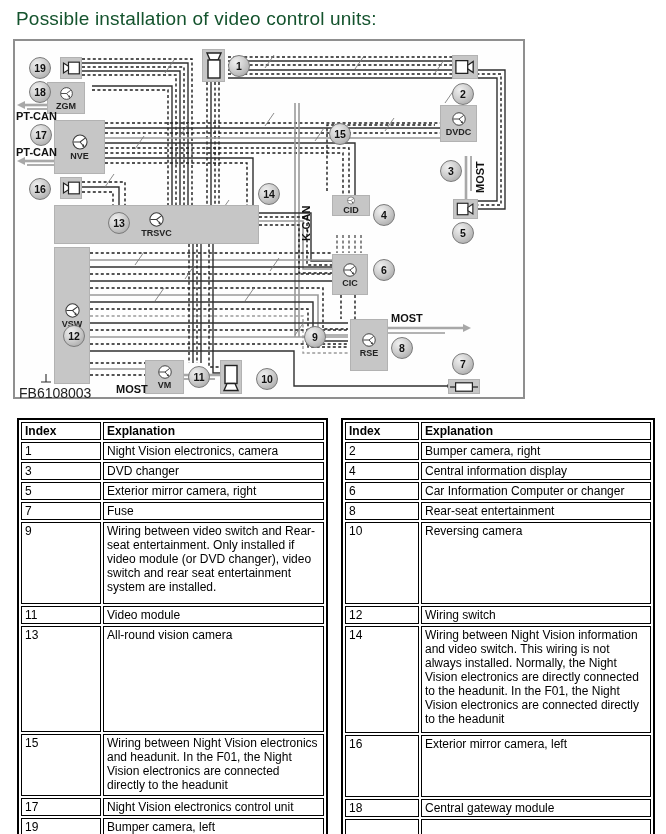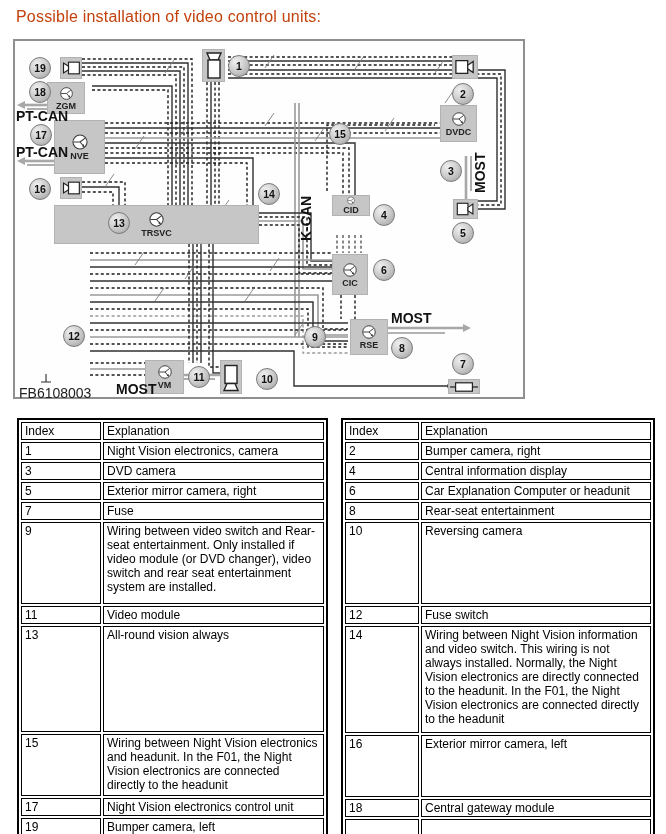--- a/index.html
+++ b/index.html
@@ -1,39 +1,39 @@
 <!DOCTYPE html>
 <html><head>
 <meta charset="utf-8">
 <style>
   html,body{margin:0;padding:0;background:#fff;}
   .page{position:relative;width:666px;height:834px;background:#fff;font-family:"Liberation Sans",sans-serif;overflow:hidden;}
-  .title{position:absolute;left:16px;top:8px;font-size:16px;color:#c2410c;letter-spacing:.2px;}
+  .title{position:absolute;left:16px;top:8px;font-size:19px;color:#14532d;letter-spacing:.2px;}
   
   .diagram{position:absolute;left:13px;top:39px;width:508px;height:356px;border:2px solid #8f8f8f;background:#fefefe;}
   .wires{position:absolute;left:0;top:0;width:508px;height:356px;}
   .k{stroke:#303030;stroke-width:1.4;fill:none}
   .kd{stroke:#1c1c1c;stroke-width:1.4;fill:none;stroke-dasharray:3 2.4}
   .g{stroke:#9a9a9a;stroke-width:1.6;fill:none}
   .gd{stroke:#9a9a9a;stroke-width:1.4;fill:none;stroke-dasharray:3 2.4}
   .bus{stroke:#a8a8a8;stroke-width:2.6;fill:none}
   .tick{stroke:#7d7d7d;stroke-width:.9}
   .thin{stroke:#2a2a2a;stroke-width:1.1;fill:none}
   .module{position:absolute;background:#c6c6c6;border:1px solid #b2b2b2;display:flex;flex-direction:column;align-items:center;justify-content:center;gap:1px;box-sizing:border-box;}
   .module span{font-size:9px;font-weight:bold;color:#222;line-height:9px;}
   .callout{position:absolute;width:22px;height:22px;border-radius:50%;background:radial-gradient(circle at 35% 30%,#f0f0f0 0%,#cfcfcf 45%,#9d9d9d 100%);border:1.5px solid #7a7a7a;box-sizing:border-box;display:flex;align-items:center;justify-content:center;font-size:10.5px;font-weight:bold;color:#111;}
   .plate{position:absolute;background:#c6c6c6;border:1px solid #b2b2b2;display:flex;align-items:center;justify-content:center;box-sizing:border-box;}
-  .lbl{position:absolute;font-size:14px;font-weight:bold;color:#111;line-height:10px;white-space:nowrap;}
+  .lbl{position:absolute;font-size:11px;font-weight:bold;color:#111;line-height:10px;white-space:nowrap;}
   .vlabel{writing-mode:vertical-rl;transform:rotate(180deg);}
   .figid{position:absolute;font-size:14px;font-weight:normal;color:#222;}
   
   .tables{position:absolute;left:17px;top:418px;display:flex;gap:13px;}
   table.t{border:2px solid #000;border-spacing:2px;background:#fff;table-layout:fixed;}
   table.t th,table.t td{border:1px solid #000;box-sizing:border-box;font-size:12px;line-height:14px;color:#000;padding:1px 3px;vertical-align:top;text-align:left;overflow:hidden;}
-  table.t th{font-weight:normal;margin-left:34px;}
+  table.t th{font-weight:bold;margin-left:34px;}
   tr.hh{height:17px}tr.hs{height:17px}tr.h5{height:82px}tr.h7{height:106px}tr.h8{height:62px}
   .tl{width:309px}.tr{width:312px}
 </style>
 </head>
 <body>
 
 <div class="page">
   <div class="title">Possible installation of video control units:</div>
 
   <div class="diagram">
@@ -202,39 +202,45 @@
           <use href="#ecu"></use>
         </svg>
       <span>TRSVC</span>
     </div>
     <div class="module" style="left:39px;top:79px;width:51px;height:54px">
       <svg width="18" height="18">
           <use href="#ecu"></use>
         </svg>
       <span>NVE</span>
     </div>
+    <div class="module" style="left:39px;top:206px;width:36px;height:137px">
+      <svg width="17" height="17">
+          <use href="#ecu"></use>
+        </svg>
+      <span>VSW</span>
+    </div>
     <div class="module" style="left:130px;top:319px;width:39px;height:34px">
       <svg width="16" height="16">
           <use href="#ecu"></use>
         </svg>
       <span>VM</span>
     </div>
     <div class="module" style="left:317px;top:154px;width:38px;height:21px">
       <svg width="16" height="16">
           <use href="#ecu"></use>
         </svg>
       <span>CID</span>
     </div>
     <div class="module" style="left:317px;top:213px;width:36px;height:41px">
       <svg width="16" height="16">
           <use href="#ecu"></use>
         </svg>
       <span>CIC</span>
     </div>
-    <div class="module" style="left:335px;top:278px;width:38px;height:36px">
+    <div class="module" style="left:335px;top:278px;width:38px;height:52px">
       <svg width="16" height="16">
           <use href="#ecu"></use>
         </svg>
       <span>RSE</span>
     </div>
     <div class="module" style="left:425px;top:64px;width:37px;height:37px">
       <svg width="16" height="16">
           <use href="#ecu"></use>
         </svg>
       <span>DVDC</span>
@@ -315,41 +321,41 @@
           <tr class="hh">
             <th>Index</th>
             <th>Explanation</th>
           </tr>
       <tr class="hs">
             <td>1</td>
             <td>Night Vision electronics, camera</td>
           </tr>
       <tr class="hs">
             <td>3</td>
-            <td>DVD camera</td>
+            <td>DVD changer</td>
           </tr>
       <tr class="hs">
             <td>5</td>
             <td>Exterior mirror camera, right</td>
           </tr>
       <tr class="hs">
             <td>7</td>
             <td>Fuse</td>
           </tr>
       <tr class="h5">
             <td>9</td>
             <td>Wiring between video switch and Rear-seat entertainment. Only installed if video module (or DVD changer), video switch and rear seat entertainment system are installed.</td>
           </tr>
       <tr class="hs">
             <td>11</td>
             <td>Video module</td>
           </tr>
       <tr class="h7">
             <td>13</td>
-            <td>All-round vision always</td>
+            <td>All-round vision camera</td>
           </tr>
       <tr class="h8">
             <td>15</td>
             <td>Wiring between Night Vision electronics and headunit. In the F01, the Night Vision electronics are connected directly to the headunit</td>
           </tr>
       <tr class="hs">
             <td>17</td>
             <td>Night Vision electronics control unit</td>
           </tr>
       <tr class="hs">
@@ -371,33 +377,33 @@
       <tr class="hs">
             <td>2</td>
             <td>Bumper camera, right</td>
           </tr>
       <tr class="hs">
             <td>4</td>
             <td>Central information display</td>
           </tr>
       <tr class="hs">
             <td>6</td>
-            <td>Car Explanation Computer or headunit</td>
+            <td>Car Information Computer or changer</td>
           </tr>
       <tr class="hs">
             <td>8</td>
             <td>Rear-seat entertainment</td>
           </tr>
       <tr class="h5">
             <td>10</td>
             <td>Reversing camera</td>
           </tr>
       <tr class="hs">
             <td>12</td>
-            <td>Fuse switch</td>
+            <td>Wiring switch</td>
           </tr>
       <tr class="h7">
             <td>14</td>
             <td>Wiring between Night Vision information and video switch. This wiring is not always installed. Normally, the Night Vision electronics are directly connected to the headunit. In the F01, the Night Vision electronics are connected directly to the headunit</td>
           </tr>
       <tr class="h8">
             <td>16</td>
             <td>Exterior mirror camera, left</td>
           </tr>
       <tr class="hs">

